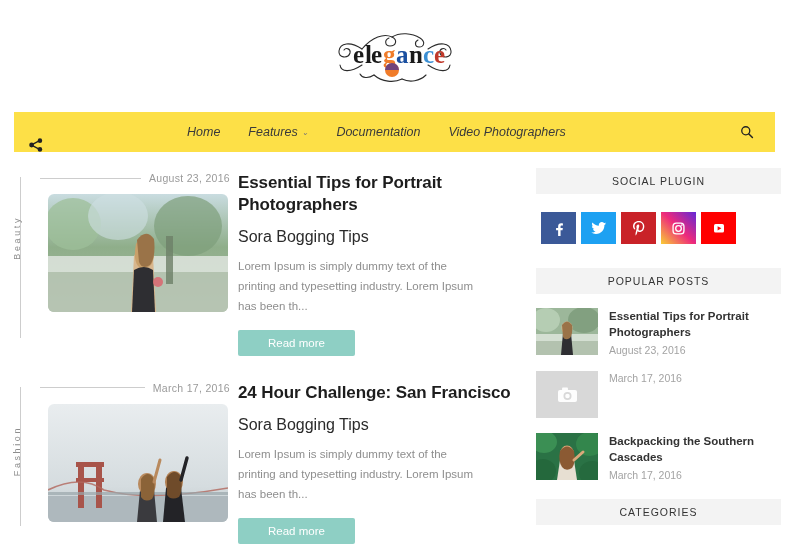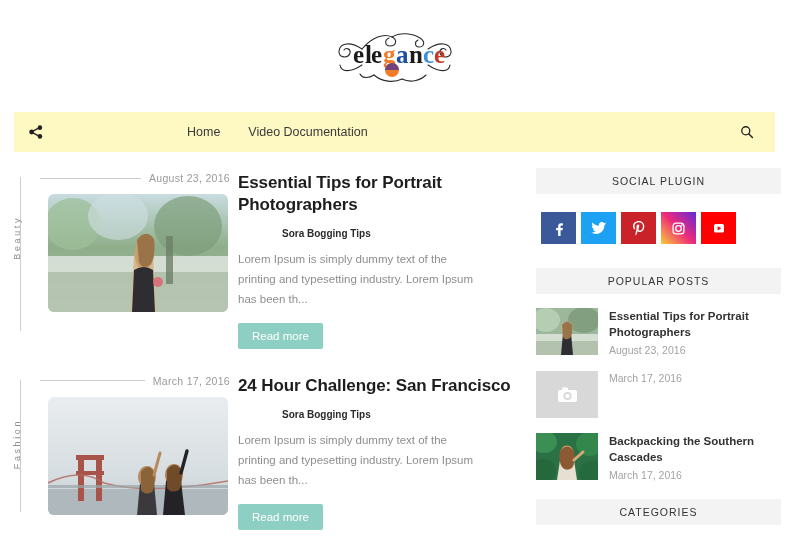--- a/index.html
+++ b/index.html
@@ -27,25 +27,26 @@
     height: 62px;
     display: flex;
     align-items: center;
     justify-content: center;
   }
   .logo-svg { display: block; }
 
   
   .navbar {
     height: 40px;
-    background: #fef9c3;
+    background: #fde047;
     margin: 0 14px;
     display: flex;
-    align-items: center;
-    position: relative;
+    align-items: flex-end;
+    position: relative;
+    font-style: italic;
   }
   .nav-share {
     width: 44px;
     display: flex;
     align-items: center;
     justify-content: center;
     cursor: pointer;
   }
   .nav-menu {
     display: flex;
@@ -155,39 +156,38 @@
   .post-right { flex: 1; padding-left: 8px; padding-top: 4px; }
   .post-title {
     font-size: 17px;
     font-weight: bold;
     color: #1d1d1d;
     line-height: 1.28;
     margin-bottom: 12px;
     letter-spacing: -.1px;
   }
   .post-author {
-    font-size: 10px;
-    font-weight: bold;
+    font-size: 16px;
+    font-weight: normal;
     color: #2b2b2b;
     margin-bottom: 10px;
-    margin-left: 44px;
   }
   .post-excerpt {
     font-size: 11.5px;
     color: #8e8e8e;
     line-height: 1.75;
     margin-bottom: 14px;
     max-width: 245px;
   }
   .read-more {
     display: inline-block;
     background: #8ecfc4;
     color: #ffffff;
     font-size: 11.5px;
-    padding: 7px 14px;
+    padding: 7px 30px;
     border: none;
     border-radius: 2px;
     cursor: pointer;
     font-family: inherit;
   }
 
   
   .widget { margin-bottom: 18px; }
   .widget-head {
     background: #f3f3f3;
@@ -286,21 +286,28 @@
       <circle cx="3" cy="8" r="2.8"></circle>
       <path d="M4.5 7 L11 3.6 M4.5 9 L11 12.4" stroke="#222" stroke-width="1.5"></path>
     </svg>
   </div>
 
   <div class="nav-menu">
     <div class="nav-item">
       <span>Home</span>
     </div>
     <div class="nav-item">
-      <span>Video Documentation</span>
+      <span>Features</span>
+      <span class="chev">⌄</span>
+    </div>
+    <div class="nav-item">
+      <span>Documentation</span>
+    </div>
+    <div class="nav-item">
+      <span>Video Photographers</span>
     </div>
   </div>
 
   <div class="nav-search">
     <svg width="14" height="14" viewBox="0 0 16 16">
       <circle cx="6.6" cy="6.6" r="4.6" fill="none" stroke="#222" stroke-width="1.5"></circle>
       <path d="M10.2 10.2 L14.2 14.2" stroke="#222" stroke-width="1.7" stroke-linecap="round"></path>
     </svg>
   </div>
 </div>

